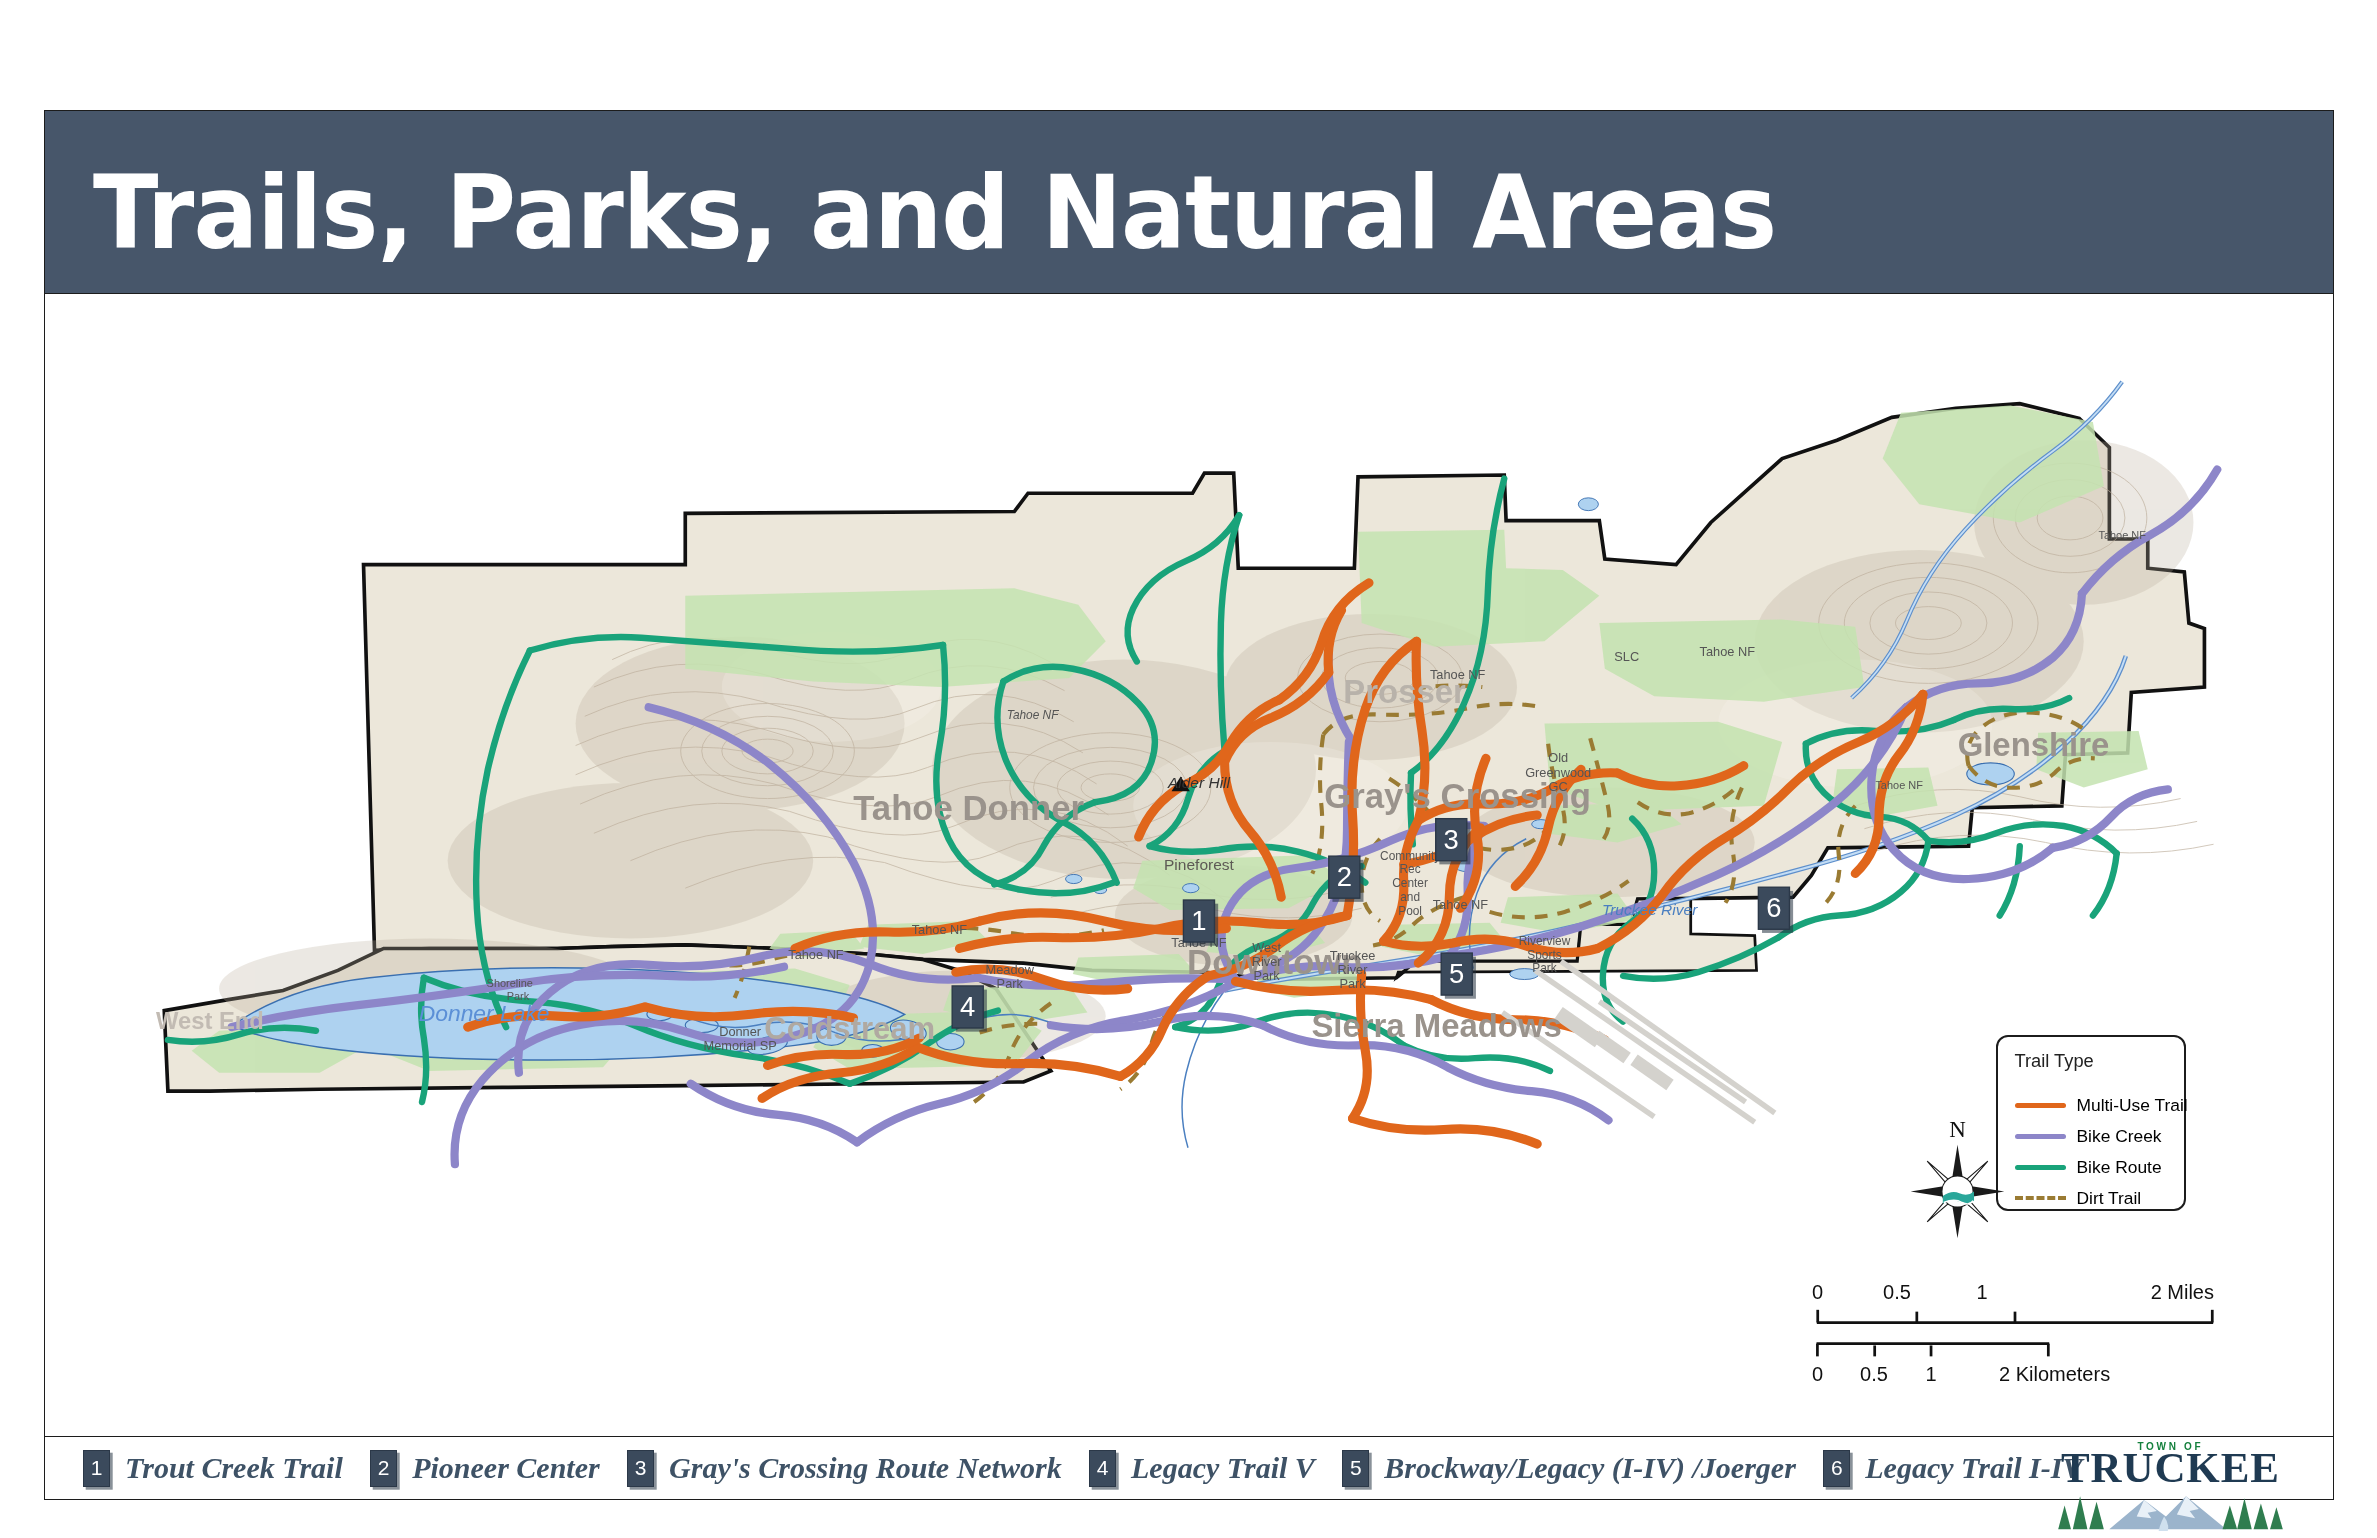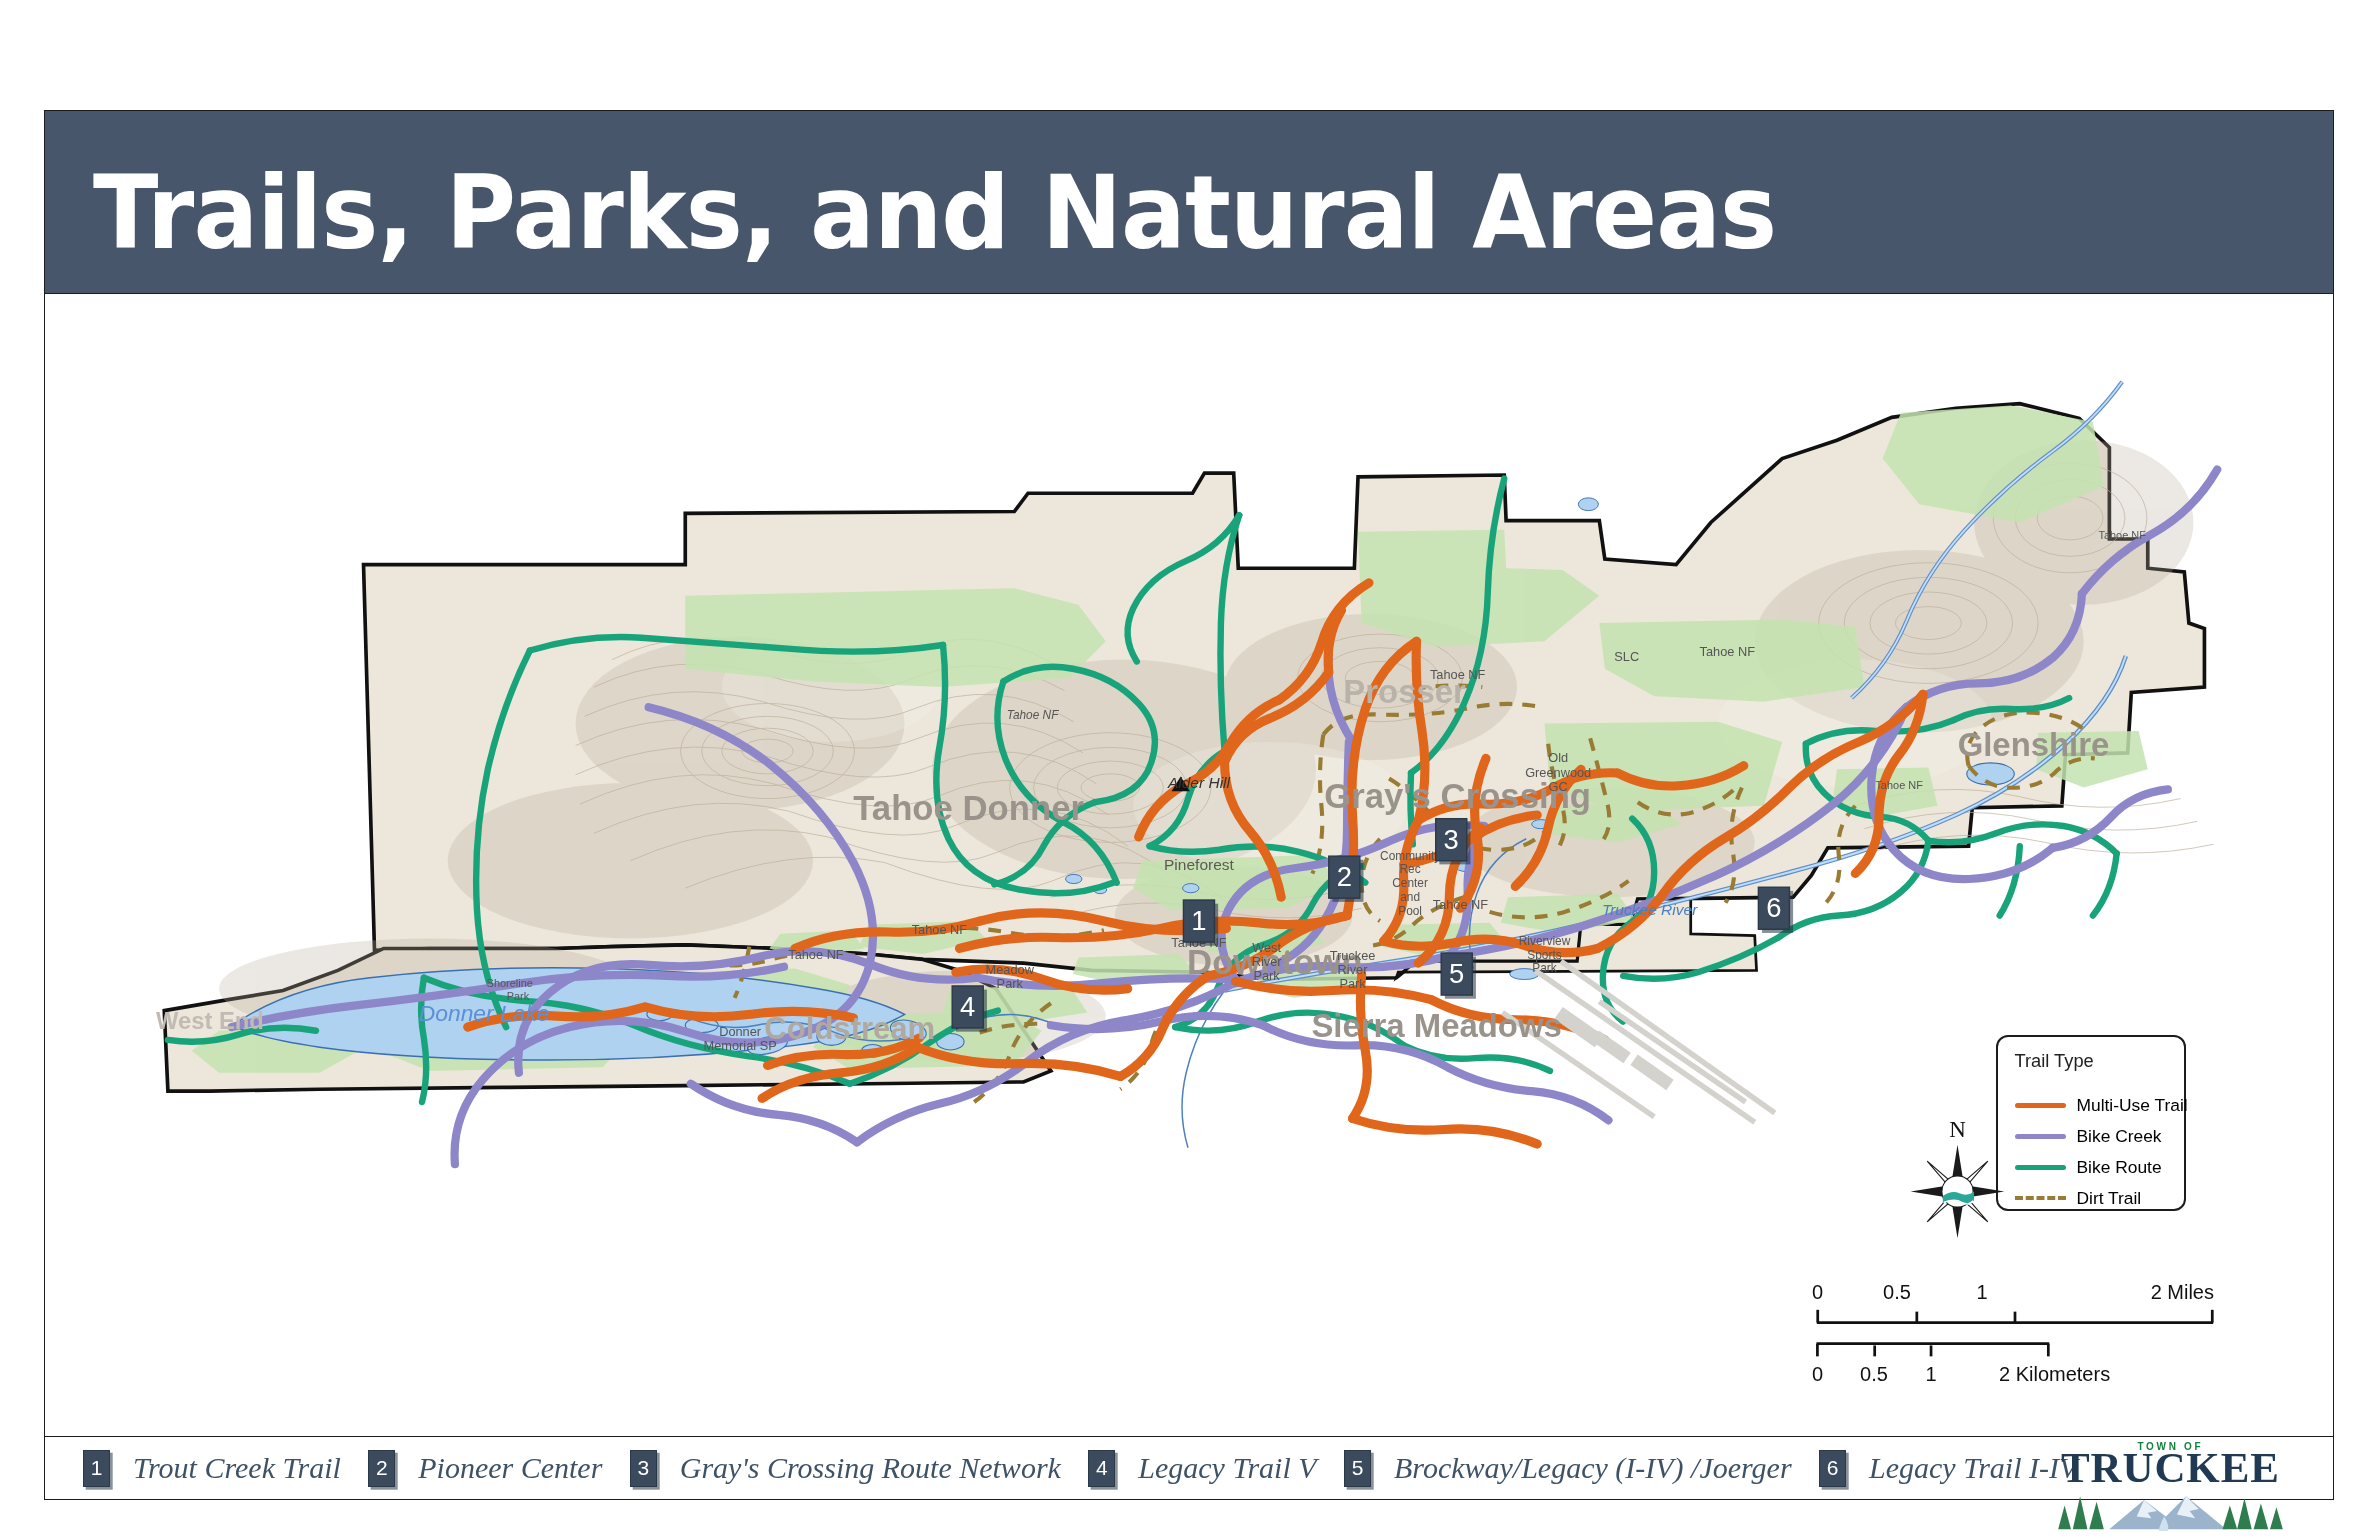--- a/index.html
+++ b/index.html
@@ -30,21 +30,21 @@
   
   .scalewrap{position:absolute;left:1767px;top:1170px;width:475px;height:119px;}
   .scale-lab{position:absolute;font-size:20px;color:#111;white-space:nowrap;}
   .scale-lab.r{transform:translateX(-100%);text-align:center;}
   .scale-lab.c{transform:translateX(-50%);}
 
   
   .bottomstrip{position:absolute;left:0;top:1325px;width:100%;height:63px;border-top:1.8px solid #1c1c1c;box-sizing:border-box;display:flex;align-items:center;padding-left:38px;}
   .bitem{display:flex;align-items:center;margin-right:27.4px;}
   .bbadge{width:25px;height:35px;background:#3b4a5c;border:1.4px solid #2b3848;color:#fff;font-family:"Liberation Sans",sans-serif;font-size:21px;display:flex;align-items:center;justify-content:center;box-shadow:2.7px 2.7px 0 rgba(40,55,70,.55);flex:none;}
-  .blabel{font-family:"Liberation Serif",serif;font-style:italic;font-weight:normal;font-size:30px;color:#3e5266;margin-left:23px;white-space:nowrap;}
+  .blabel{font-family:"Liberation Serif",serif;font-style:italic;font-weight:bold;font-size:30px;color:#3e5266;margin-left:15px;white-space:nowrap;}
 
   
   .logoblock{position:absolute;right:25.6px;top:1330px;width:274px;height:183px;text-align:center;}
   .logo-townof{font-family:"Liberation Sans",sans-serif;font-weight:bold;font-size:10px;letter-spacing:2.7px;color:#15803d;}
   .logo-truckee{font-family:"Liberation Serif",serif;font-weight:bold;font-size:43px;letter-spacing:0.9px;color:#1f3a52;line-height:.95;margin-top:-3.7px;}
   .logo-scene{width:229px;height:42px;margin:0 auto;}
 
   
 </style>
 </head>

